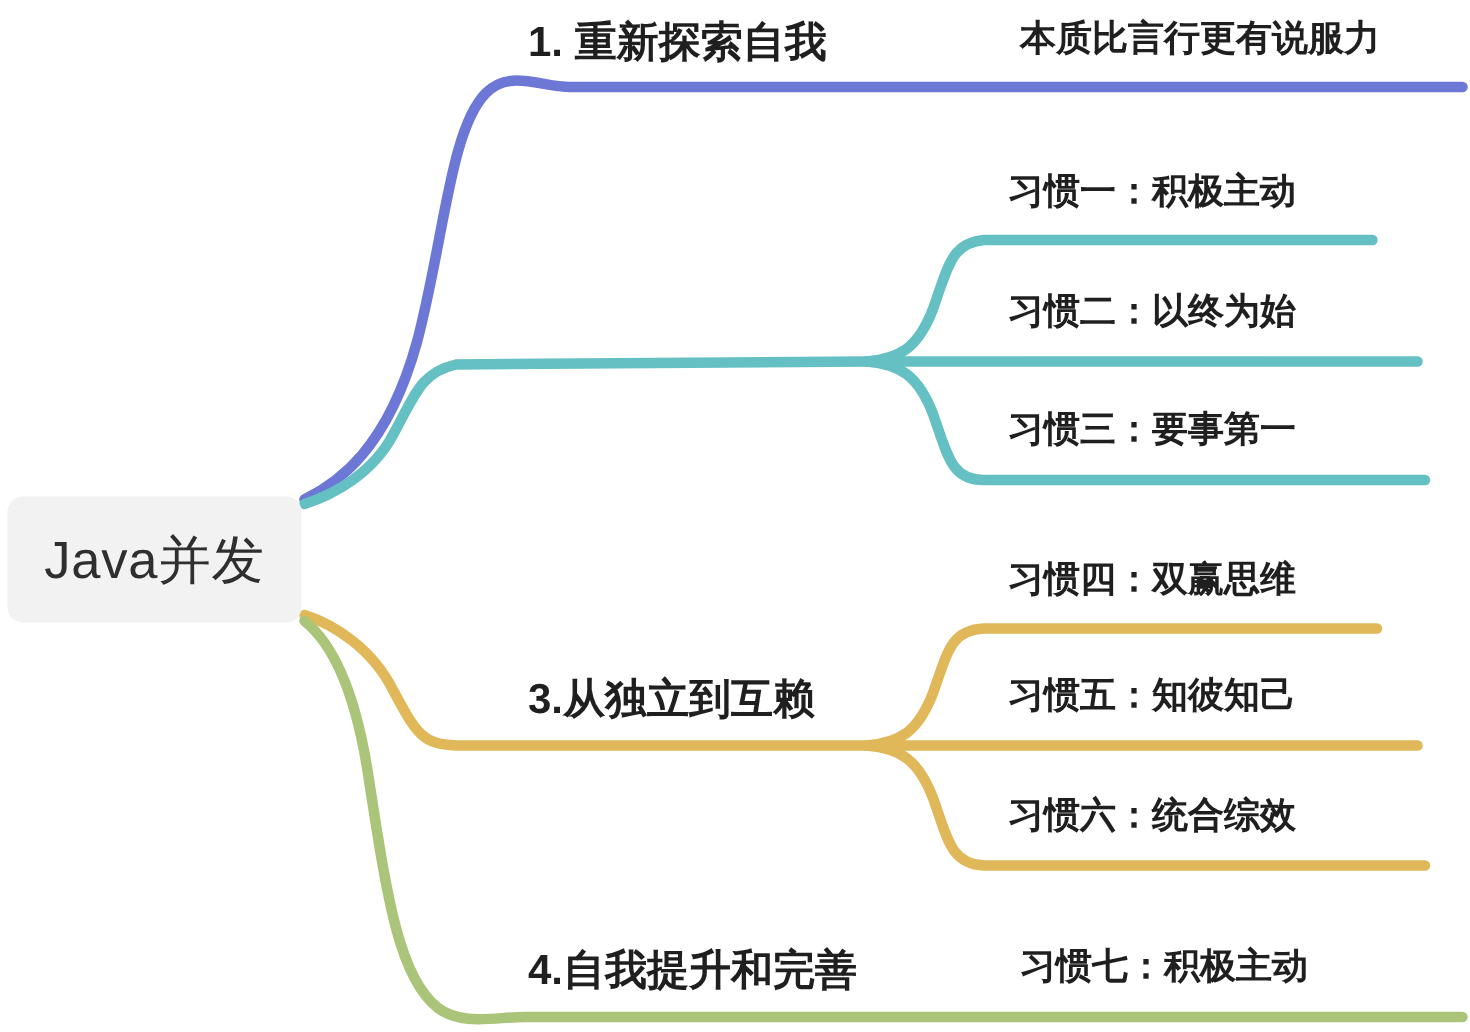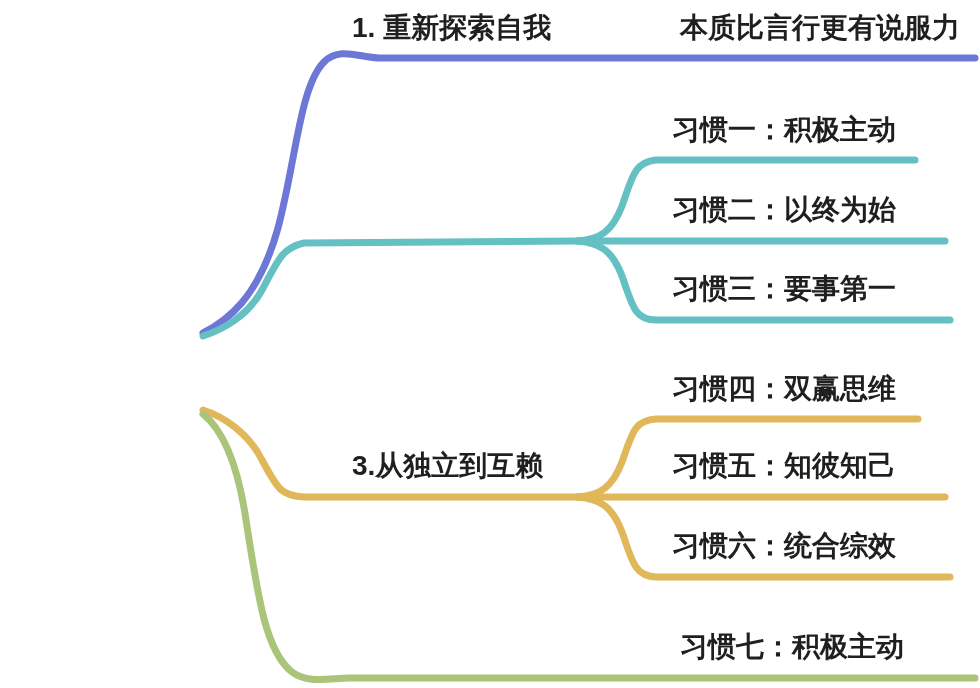--- a/index.html
+++ b/index.html
@@ -48,21 +48,21 @@
   .node-label {
     position: absolute;
     font-size: 28px;
     color: #1f1f1f;
     white-space: nowrap;
     z-index: 2;
     line-height: 1;
     font-weight: 700;
   }
   .lvl1 { font-size: 28px; }
-  .lvl2 { font-size: 28px; }
+  .lvl2 { font-size: 24px; }
 </style>
 </head>
 <body>
 
 <div id="mindmap">
 
   <svg id="branch-svg" viewBox="0 0 980 688" xmlns="http://www.w3.org/2000/svg">
 
     <path d="M 203 333 C 225 322, 258 300, 278 228 C 296 160, 300 86, 324 62 C 340 46, 360 58, 380 58 L 975 58" fill="none" stroke="#6d78d6" stroke-width="7" stroke-linecap="round"></path>
 
@@ -78,28 +78,32 @@
 
     <path d="M 578 497 C 600 495, 612 488, 622 462 C 632 434, 634 420, 656 419 L 918 419" fill="none" stroke="#e0b85a" stroke-width="7" stroke-linecap="round"></path>
 
     <path d="M 578 497 L 945 497" fill="none" stroke="#e0b85a" stroke-width="7" stroke-linecap="round"></path>
 
     <path d="M 578 497 C 600 499, 612 506, 622 532, 632 560, 634 576, 656 577 L 950 577" fill="none" stroke="#e0b85a" stroke-width="7" stroke-linecap="round"></path>
 
     <path d="M 203 414 C 218 426, 236 452, 246 520 C 258 598, 266 652, 292 672 C 308 684, 330 678, 350 678 L 975 678" fill="none" stroke="#aac479" stroke-width="7" stroke-linecap="round"></path>
   </svg>
 
+  <div class="root-node">
+    <span class="root-label">Java并发</span>
+  </div>
 
   <div class="node-label lvl1" style="left:352px; top:14px;">1. 重新探索自我</div>
   <div class="node-label lvl2" style="left:680px; top:14px;">本质比言行更有说服力</div>
 
   <div class="node-label lvl2" style="left:672px; top:116px;">习惯一：积极主动</div>
   <div class="node-label lvl2" style="left:672px; top:196px;">习惯二：以终为始</div>
   <div class="node-label lvl2" style="left:672px; top:275px;">习惯三：要事第一</div>
 
   <div class="node-label lvl1" style="left:352px; top:452px;">3.从独立到互赖</div>
   <div class="node-label lvl2" style="left:672px; top:375px;">习惯四：双赢思维</div>
   <div class="node-label lvl2" style="left:672px; top:532px;">习惯六：统合综效</div>
   <div class="node-label lvl2" style="left:672px; top:452px;">习惯五：知彼知己</div>
 
+  <div class="node-label lvl1" style="left:352px; top:633px;">4.自我提升和完善</div>
   <div class="node-label lvl2" style="left:680px; top:633px;">习惯七：积极主动</div>
 
 </div>
 
 </body></html>

